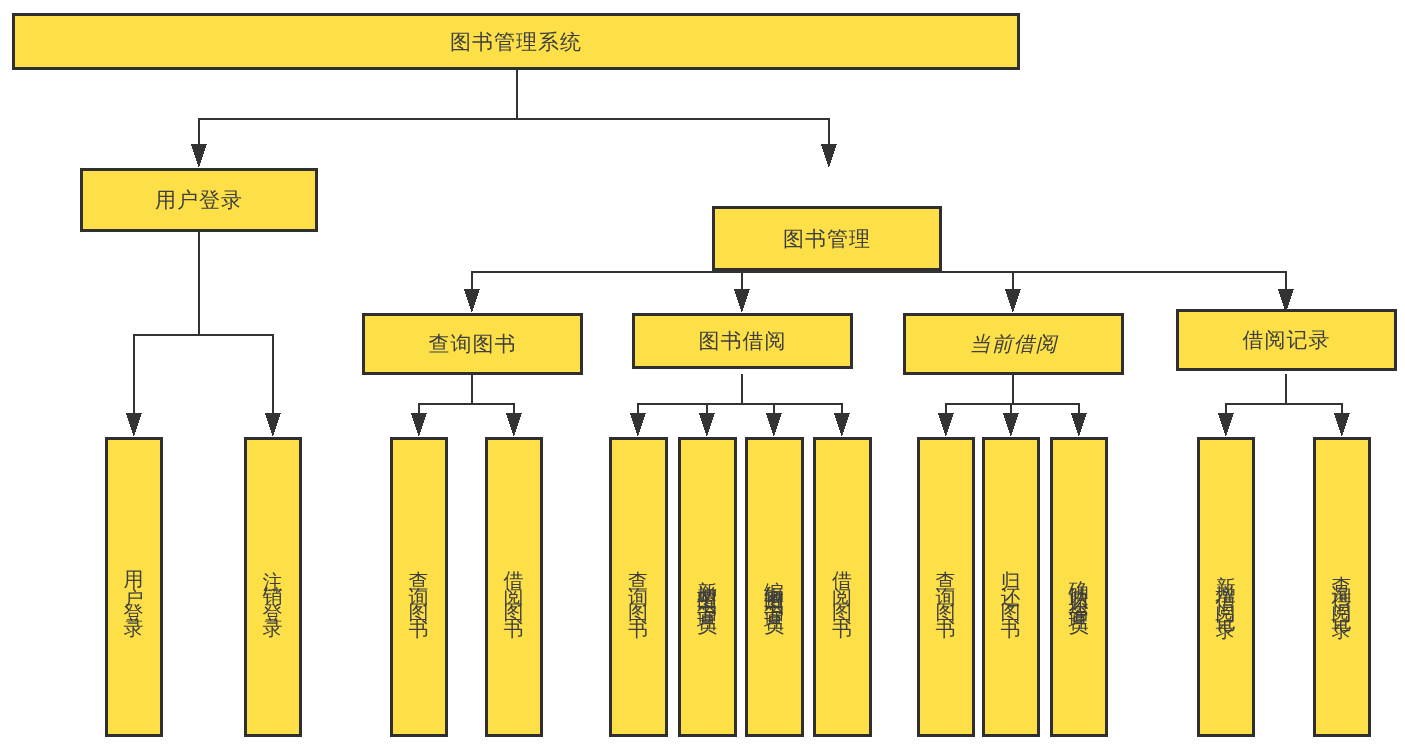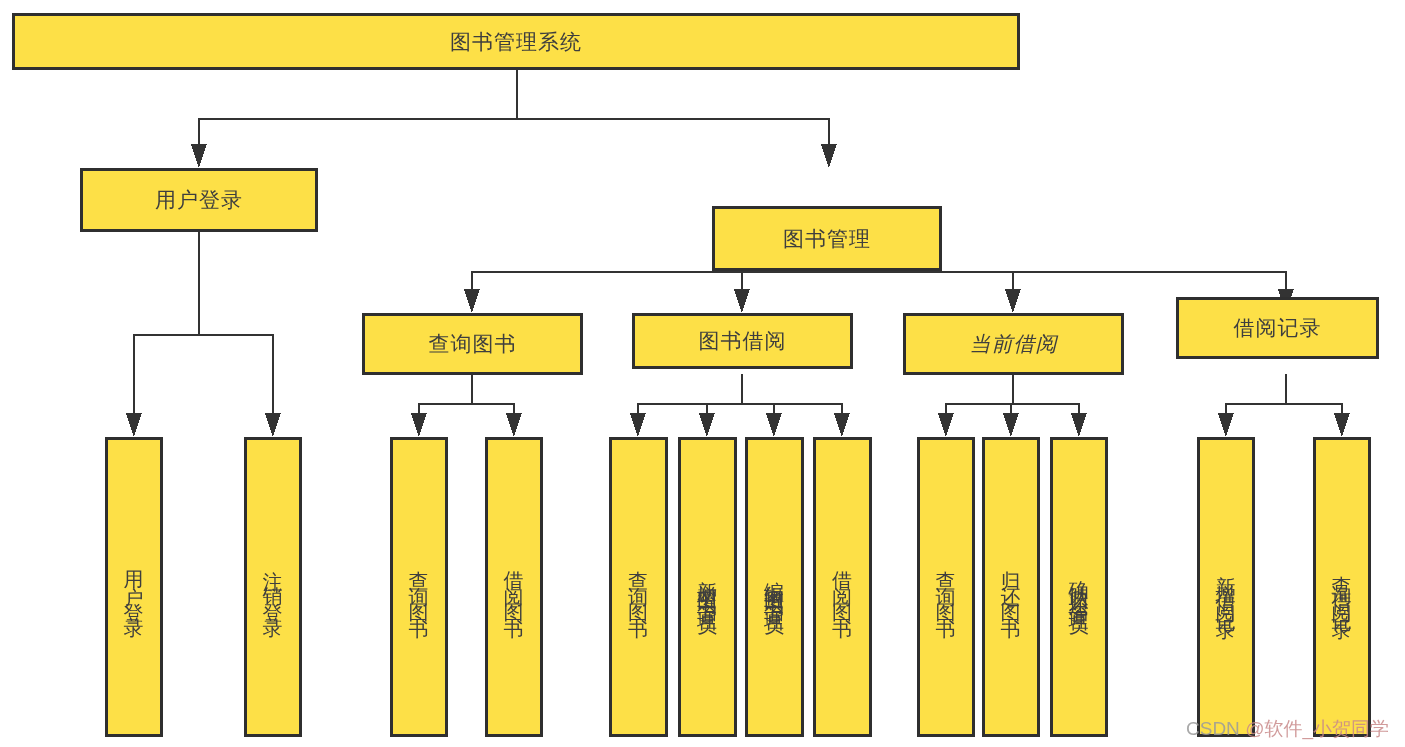--- a/index.html
+++ b/index.html
@@ -143,21 +143,21 @@
 
   <div class="node h" style="left:362px; top:313px; width:221px; height:62px;">
     <span>查询图书</span>
   </div>
   <div class="node h" style="left:632px; top:313px; width:221px; height:56px;">
     <span>图书借阅</span>
   </div>
   <div class="node h" style="left:903px; top:313px; width:221px; height:62px;font-style:italic;">
     <span>当前借阅</span>
   </div>
-  <div class="node h" style="left:1176px; top:297px; width:203px; height:62px;">
+  <div class="node h" style="left:1176px; top:309px; width:221px; height:62px;">
     <span>借阅记录</span>
   </div>
 
   <div class="node v" style="left:105px; top:437px; width:58px; height:300px;">
     <span style="letter-spacing: 16px;">用户登录</span>
   </div>
   <div class="node v" style="left:244px; top:437px; width:58px; height:300px;">
     <span style="letter-spacing: 16px;">注销登录</span>
   </div>
 
@@ -191,17 +191,14 @@
     <span style="letter-spacing: 5px;">确认归还（管理员）</span>
   </div>
 
   <div class="node v" style="left:1197px; top:437px; width:58px; height:300px;">
     <span style="letter-spacing: 9px;">新增借阅记录</span>
   </div>
   <div class="node v" style="left:1313px; top:437px; width:58px; height:300px;">
     <span style="letter-spacing: 9px;">查询借阅记录</span>
   </div>
 
-  <div class="watermark">
-    <span class="wm-prefix">CSDN </span><span class="wm-handle">@软件_小贺同学</span>
-  </div>
 
 </div>
 
 </body></html>

